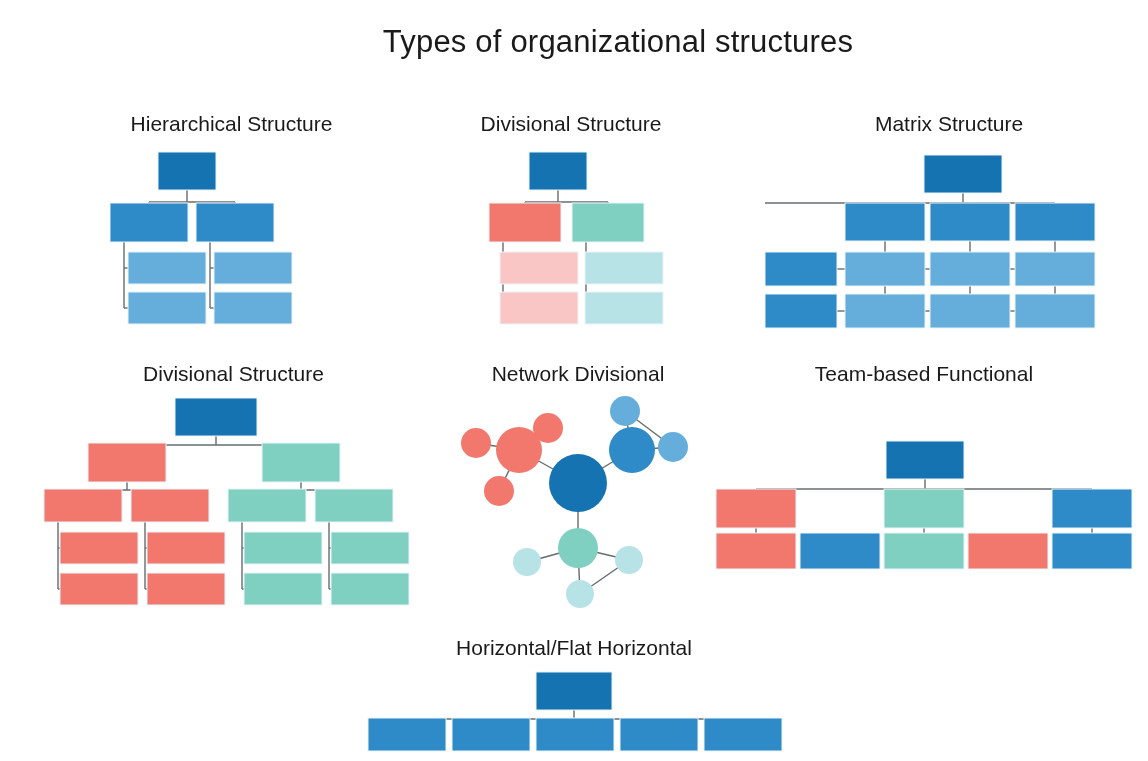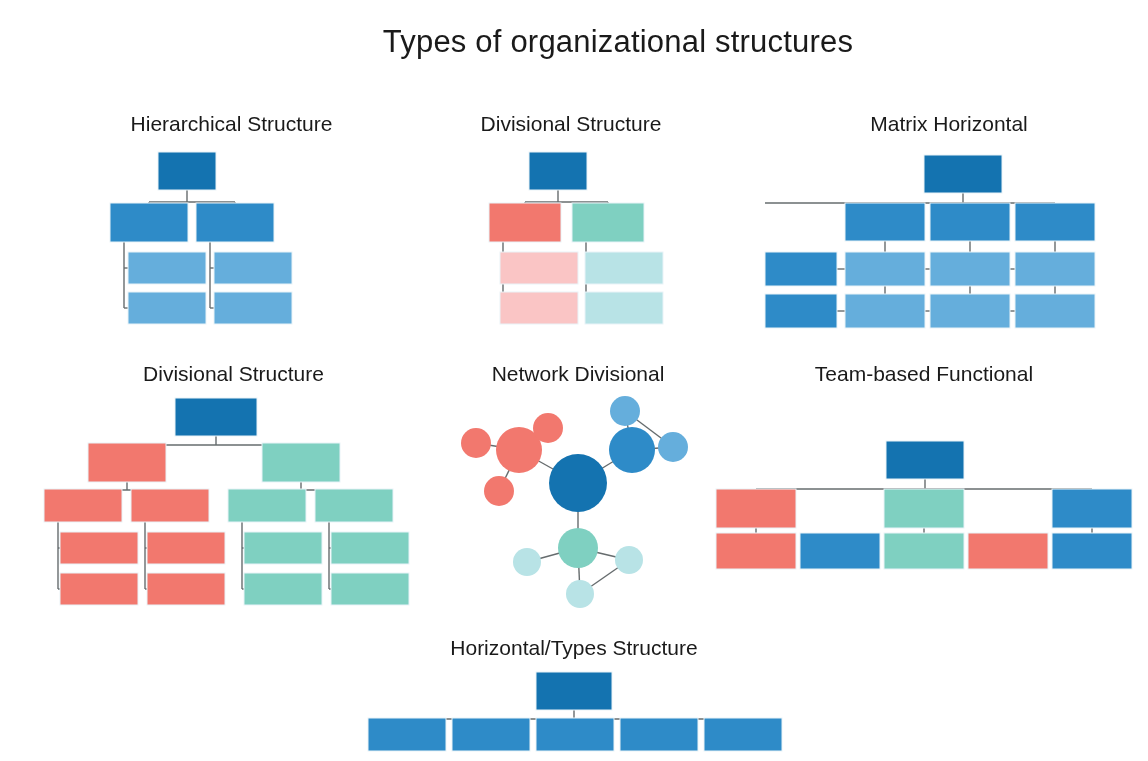--- a/index.html
+++ b/index.html
@@ -35,33 +35,33 @@
 
   <div class="main-title">Types of organizational structures</div>
 
   <div class="panel" style="left:43px;top:112px;width:377px;">
     <div class="panel-title">Hierarchical Structure</div>
   </div>
   <div class="panel" style="left:391px;top:112px;width:360px;">
     <div class="panel-title">Divisional Structure</div>
   </div>
   <div class="panel" style="left:750px;top:112px;width:398px;">
-    <div class="panel-title">Matrix Horizontal</div>
+    <div class="panel-title">Matrix Structure</div>
   </div>
   <div class="panel" style="left:45px;top:362px;width:377px;">
     <div class="panel-title">Divisional Structure</div>
   </div>
   <div class="panel" style="left:398px;top:362px;width:360px;">
     <div class="panel-title">Network Divisional</div>
   </div>
   <div class="panel" style="left:725px;top:362px;width:398px;">
     <div class="panel-title">Team-based Functional</div>
   </div>
   <div class="panel" style="left:385px;top:636px;width:378px;">
-    <div class="panel-title">Horizontal/Types Structure</div>
+    <div class="panel-title">Horizontal/Flat Horizontal</div>
   </div>
 
   <svg id="gfx" width="1148" height="761">
       <g>
         <line x1="187" y1="190" x2="187" y2="202" class="lnk"></line>
         <line x1="149" y1="202" x2="235" y2="202" class="lnk"></line>
         <line x1="149" y1="202" x2="149" y2="203" class="lnk"></line>
         <line x1="235" y1="202" x2="235" y2="203" class="lnk"></line>
         <line x1="124" y1="242" x2="124" y2="308" class="lnk"></line>
         <line x1="124" y1="268" x2="128" y2="268" class="lnk"></line>

